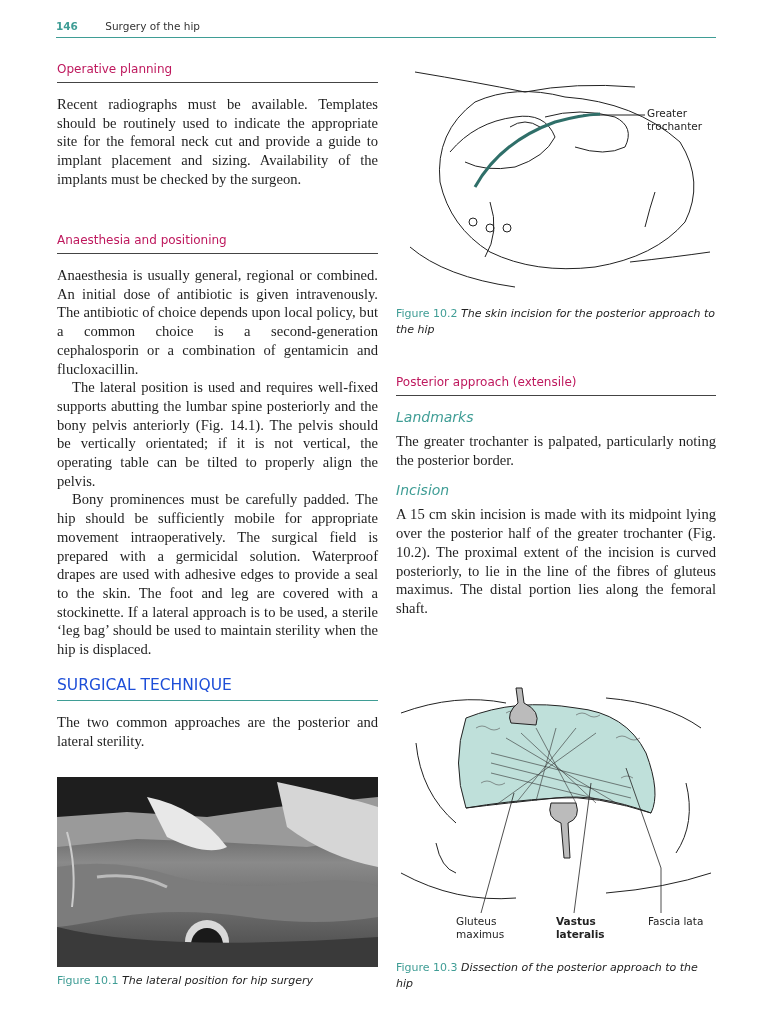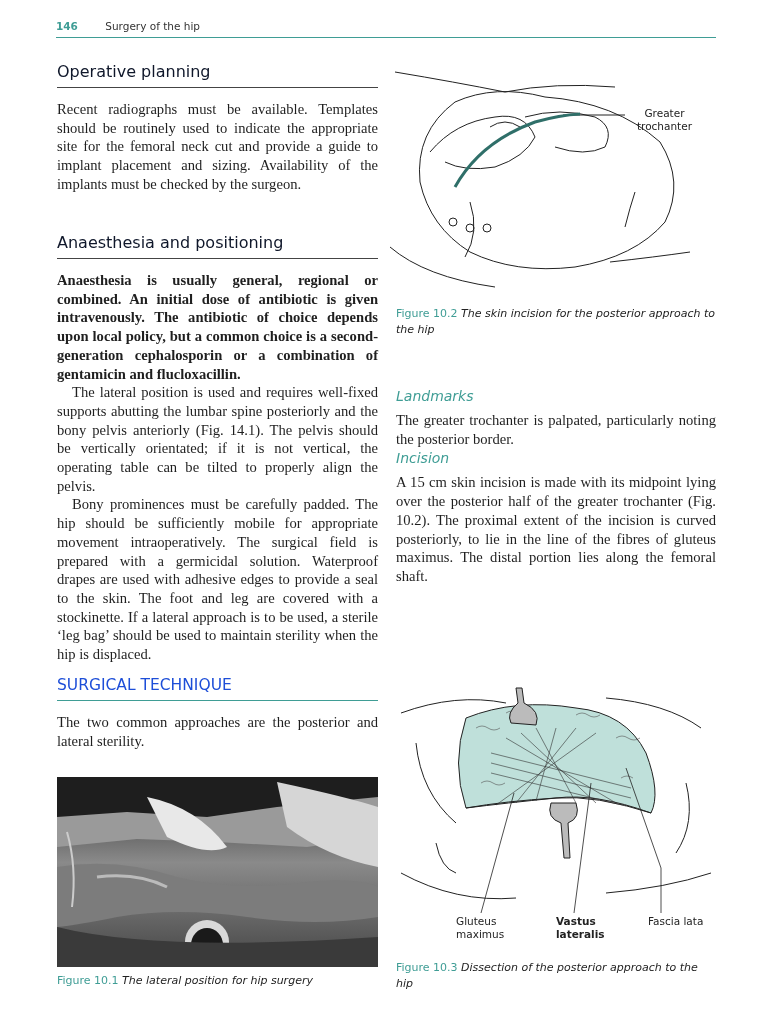--- a/index.html
+++ b/index.html
@@ -7,21 +7,21 @@
   body { position: relative; font-family: "DejaVu Serif", "Liberation Serif", serif; color: #1f1f1f; }
 
   .running-head { position: absolute; left: 56px; top: 20px; width: 660px; height: 18px; border-bottom: 1.5px solid #3f9d95; font-family: "DejaVu Sans", "Liberation Sans", sans-serif; font-size: 10.5px; }
   .running-head .pg { color: #3f9d95; font-weight: bold; margin-right: 24px; }
   .running-head .title { color: #333; }
 
   .col { position: absolute; }
   .left { left: 57px; width: 321px; }
   .right { left: 396px; width: 320px; }
 
-  .h2 { font-family: "DejaVu Sans", "Liberation Sans", sans-serif; color: #0f172a; font-size: 16px; padding-bottom: 6px; border-bottom: 1px solid #444; }
+  .h2 { font-family: "DejaVu Sans", "Liberation Sans", sans-serif; color: #be185d; font-size: 12px; padding-bottom: 6px; border-bottom: 1px solid #444; }
   .h2.caps { color: #1d4ed8; font-size: 15.5px; border-bottom: 1.5px solid #3f9d95; }
   .h3 { font-family: "DejaVu Sans", "Liberation Sans", sans-serif; color: #3f9d95; font-style: italic; font-size: 14px; }
 
   p.body { font-family: "Liberation Serif", "DejaVu Serif", serif; font-size: 14.6px; line-height: 18.7px; text-align: justify; }
   p.indent { text-indent: 15px; }
 
   .caption { font-family: "DejaVu Sans", "Liberation Sans", sans-serif; font-size: 11px; line-height: 16px; color: #222; }
   .caption .fig { color: #3f9d95; }
   .caption .txt { font-style: italic; }
 
@@ -37,21 +37,21 @@
   <span class="title" data-name="chapter-title">Surgery of the hip</span>
 </div>
 
 <div class="col left" style="top:62px;" data-name="section-operative-planning">
   <div class="h2" data-name="heading-operative-planning">Operative planning</div>
   <p class="body" style="margin-top:12px;" data-name="operative-planning-text">Recent radiographs must be available. Templates should be routinely used to indicate the appropriate site for the femoral neck cut and provide a guide to implant placement and sizing. Availability of the implants must be checked by the surgeon.</p>
 </div>
 
 <div class="col left" style="top:233px;" data-name="section-anaesthesia">
   <div class="h2" data-name="heading-anaesthesia">Anaesthesia and positioning</div>
-  <p class="body" style="margin-top:12px;font-weight:bold;" data-name="anaesthesia-para-1">Anaesthesia is usually general, regional or combined. An initial dose of antibiotic is given intravenously. The antibiotic of choice depends upon local policy, but a common choice is a second-generation cephalosporin or a combination of gentamicin and flucloxacillin.</p>
+  <p class="body" style="margin-top:12px;" data-name="anaesthesia-para-1">Anaesthesia is usually general, regional or combined. An initial dose of antibiotic is given intravenously. The antibiotic of choice depends upon local policy, but a common choice is a second-generation cephalosporin or a combination of gentamicin and flucloxacillin.</p>
   <p class="body indent" data-name="anaesthesia-para-2">The lateral position is used and requires well-fixed supports abutting the lumbar spine posteriorly and the bony pelvis anteriorly (Fig. 14.1). The pelvis should be vertically orientated; if it is not vertical, the operating table can be tilted to properly align the pelvis.</p>
   <p class="body indent" data-name="anaesthesia-para-3">Bony prominences must be carefully padded. The hip should be sufficiently mobile for appropriate movement intraoperatively. The surgical field is prepared with a germicidal solution. Waterproof drapes are used with adhesive edges to provide a seal to the skin. The foot and leg are covered with a stockinette. If a lateral approach is to be used, a sterile ‘leg bag’ should be used to maintain sterility when the hip is displaced.</p>
 </div>
 
 <div class="col left" style="top:676px;" data-name="section-surgical-technique">
   <div class="h2 caps" data-name="heading-surgical-technique">SURGICAL TECHNIQUE</div>
   <p class="body" style="margin-top:12px;" data-name="surgical-technique-text">The two common approaches are the posterior and lateral sterility.</p>
 </div>
 
 <div class="photo" data-name="figure-10-1-photo">
@@ -66,21 +66,21 @@
     <ellipse cx="150" cy="168" rx="16" ry="17" fill="#1a1a1a"></ellipse>
     <path d="M0 150 Q100 175 321 160 L321 190 L0 190 Z" fill="#3a3a3a"></path>
     <path d="M10 55 Q20 90 15 130" stroke="#ccc" stroke-width="2" fill="none"></path>
   </svg>
 </div>
 <div class="caption" style="position:absolute; left:57px; top:973px; width:321px;" data-name="figure-10-1-caption">
   <span class="fig" data-name="figure-10-1-number">Figure 10.1</span>
   <span class="txt" data-name="figure-10-1-text">The lateral position for hip surgery</span>
 </div>
 
-<div style="position:absolute; left:385px; top:62px; width:315px; height:235px;text-align:center;" data-name="figure-10-2-drawing">
+<div style="position:absolute; left:405px; top:62px; width:315px; height:235px;" data-name="figure-10-2-drawing">
   <svg width="315" height="235" viewBox="0 0 315 235" data-name="skin-incision-diagram">
     <g fill="none" stroke="#222" stroke-width="1">
       <path d="M10 10 Q70 20 120 30 Q170 20 230 25"></path>
       <path d="M160 35 Q230 40 275 80 Q300 120 280 160 Q250 195 190 205 Q130 212 85 190 Q45 165 35 120 Q30 70 70 40 Q110 22 160 35"></path>
       <path d="M45 90 Q70 60 110 55 Q140 50 150 75 Q140 95 110 105 Q80 110 60 100"></path>
       <path d="M105 65 Q120 55 135 65"></path>
       <path d="M140 55 Q175 45 210 55 Q230 65 220 85 Q200 95 170 85"></path>
       <path d="M85 140 Q95 170 80 195"></path>
       <path d="M250 130 Q245 145 240 165"></path>
       <path d="M5 185 Q40 215 110 225"></path>
@@ -93,23 +93,24 @@
     <path d="M70 125 Q95 80 150 60 Q175 53 195 52" stroke="#2f6f69" stroke-width="3" fill="none"></path>
   </svg>
   <div class="label" style="left:242px; top:45px;" data-name="label-greater-trochanter">Greater trochanter</div>
 </div>
 <div class="caption" style="position:absolute; left:396px; top:306px; width:320px;" data-name="figure-10-2-caption">
   <span class="fig" data-name="figure-10-2-number">Figure 10.2</span>
   <span class="txt" data-name="figure-10-2-text">The skin incision for the posterior approach to the hip</span>
 </div>
 
 <div class="col right" style="top:375px;" data-name="section-posterior-approach">
+  <div class="h2" data-name="heading-posterior-approach">Posterior approach (extensile)</div>
   <div class="h3" style="margin-top:13px;" data-name="heading-landmarks">Landmarks</div>
   <p class="body" style="margin-top:7px;" data-name="landmarks-text">The greater trochanter is palpated, particularly noting the posterior border.</p>
-  <div class="h3" style="margin-top:2px;" data-name="heading-incision">Incision</div>
+  <div class="h3" style="margin-top:13px;" data-name="heading-incision">Incision</div>
   <p class="body" style="margin-top:7px;" data-name="incision-text">A 15 cm skin incision is made with its midpoint lying over the posterior half of the greater trochanter (Fig. 10.2). The proximal extent of the incision is curved posteriorly, to lie in the line of the fibres of gluteus maximus. The distal portion lies along the femoral shaft.</p>
 </div>
 
 <div style="position:absolute; left:396px; top:683px; width:324px; height:265px;" data-name="figure-10-3-drawing">
   <svg width="324" height="265" viewBox="0 0 324 265" data-name="posterior-dissection-diagram">
     <g fill="none" stroke="#222" stroke-width="1">
       <path d="M5 30 Q60 10 110 20"></path>
       <path d="M210 15 Q270 20 305 45"></path>
       <path d="M20 60 Q25 110 60 140"></path>
       <path d="M40 160 Q45 185 60 190"></path>

